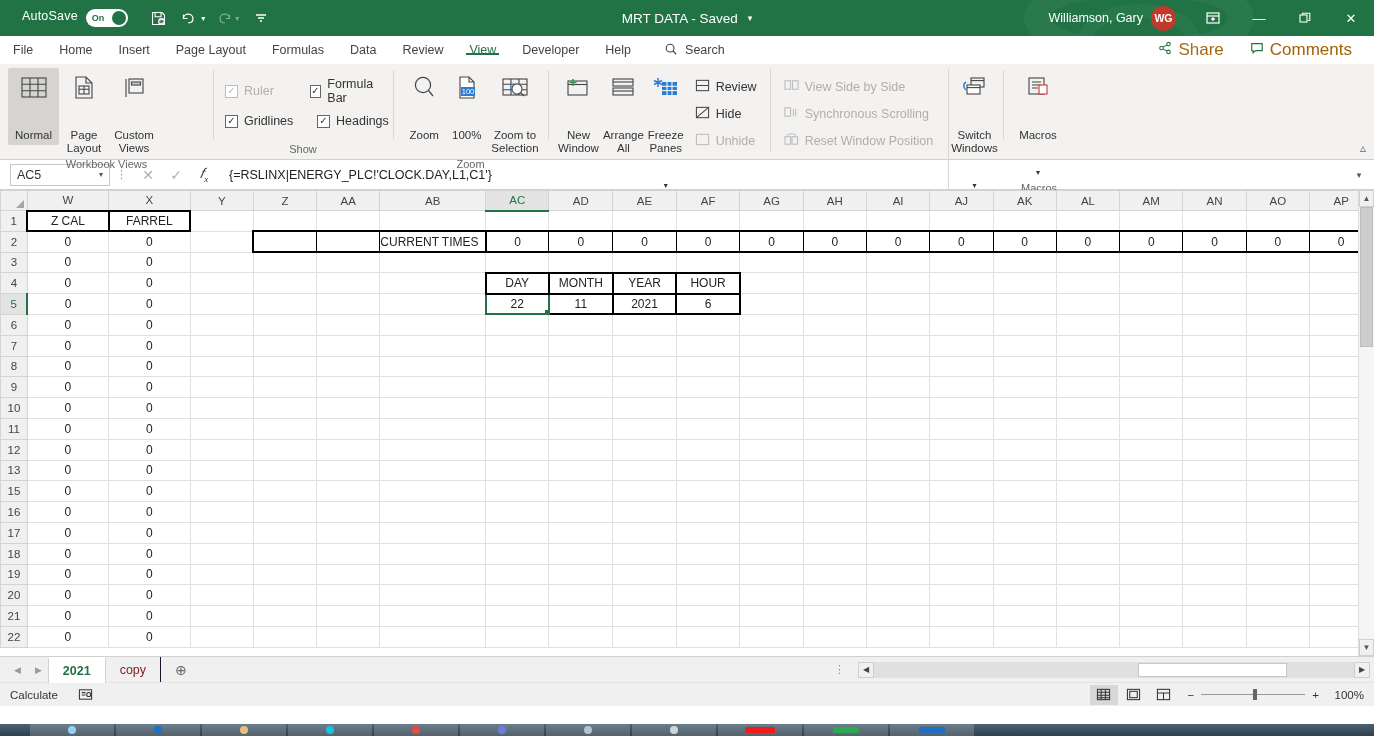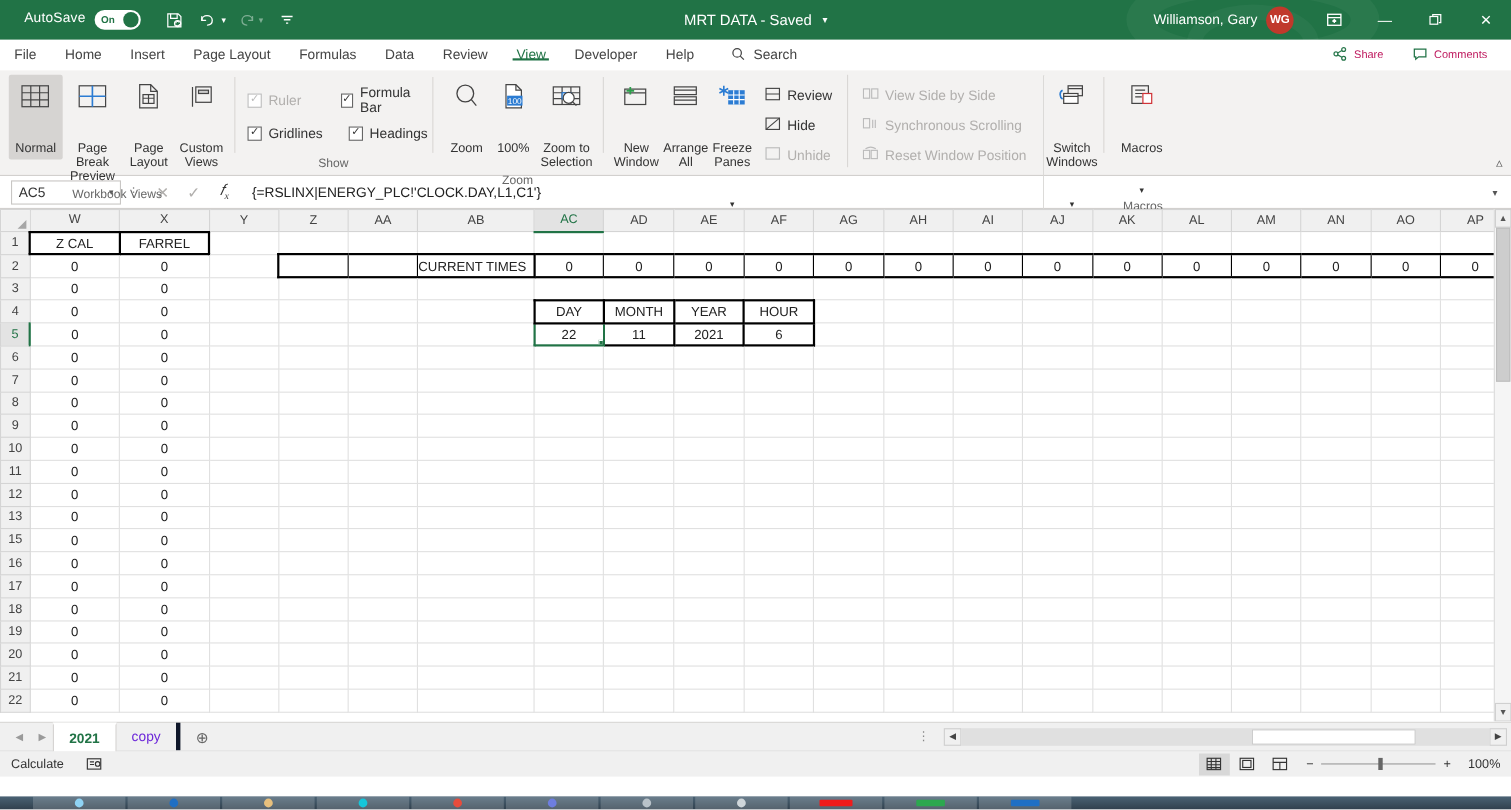--- a/index.html
+++ b/index.html
@@ -71,21 +71,21 @@
     position: relative;
   }
   .rtab.active { color: #217346; font-weight: normal; }
   .rtab.active:after {
     content: ""; position: absolute; left: 10px; right: 10px; bottom: 2px;
     height: 2.5px; background: #217346;
   }
   .search-box { display: flex; align-items: center; gap: 7px; padding-left: 20px; color:#444; }
   .ribbon-right { margin-left: auto; display: flex; align-items: center; gap: 6px; padding-right: 12px; }
   .share-btn, .comments-btn {
-    display: flex; align-items: center; gap: 6px; font-size: 10px; color: #be185d;
+    display: flex; align-items: center; gap: 6px; font-size: 17px; color: #a16207;
     padding: 3px 9px; border: 1px solid transparent; border-radius: 3px;
   }
 
   
   #ribbon {
     height: 96px; background: #f3f2f1; display: flex; align-items: stretch;
     position: relative; border-bottom: 1px solid #d2d0ce;
   }
   .rgroup { display: flex; flex-direction: column; position: relative; padding: 4px 0 0 0; }
   .rgroup + .rgroup:before {
@@ -193,22 +193,22 @@
 
   
   #sheet-bar {
     height: 26px; background: #f0f0f0; display: flex; align-items: stretch;
     border-top: 1px solid #d2d0ce;
   }
   .nav-arrows { display: flex; align-items: center; padding: 0 6px 0 14px; gap: 14px; }
   .nav-arrows span { color: #9a9a9a; font-size: 9px; }
   .sheet-tabs { display: flex; align-items: stretch; }
   .stab {
-    display: flex; align-items: center; padding: 0 14px; font-size: 12.5px; color: #6d28d9;
-    border-right: 4px solid #0f172a;
+    display: flex; align-items: center; padding: 0 14px; font-size: 12.5px; color: #7f1d1d;
+    border-right: 1px solid #0f172a;
   }
   .stab.active {
     background: #fff; color: #217346; font-weight: bold;
     border-top: 2px solid #fff; border-left: 1px solid #d2d0ce; border-right: 1px solid #d2d0ce;
     border-bottom: none; margin-bottom: -1px;
   }
   .addsheet { display: flex; align-items: center; padding: 0 14px; color: #666; font-size: 14px; }
   .sb-right { margin-left: auto; display: flex; align-items: center; gap: 4px; padding-right: 4px; }
   .sb-dots { color: #888; font-size: 11px; padding: 0 8px; letter-spacing: 1px;}
   .hscroll { display: flex; align-items: center; width: 512px; height: 16px; }
@@ -361,29 +361,20 @@
   <div class="rgroup" style="width:213px">
     <div class="rgroup-items" style="gap:0px;padding-left:8px;">
       <div class="bigbtn sel" style="width:51px">
         <span class="ic">
           <svg width="30" height="28" viewBox="0 0 30 28" fill="none" stroke="#444" stroke-width="1.1">
             <rect x="3" y="4" width="24" height="19"></rect>
             <path d="M3 10.3h24M3 16.7h24M11 4v19M19 4v19"></path>
           </svg>
         </span>
         <span>Normal</span>
-      </div>
-      <div class="bigbtn" style="width:57px">
-        <span class="ic">
-          <svg width="30" height="28" viewBox="0 0 30 28" fill="none" stroke="#444" stroke-width="1.1">
-            <rect x="3" y="4" width="24" height="19"></rect>
-            <path d="M3 13.5h24M15 4v19" stroke="#2b7cd3" stroke-width="1.5"></path>
-          </svg>
-        </span>
-        <span>Page Break Preview</span>
       </div>
       <div class="bigbtn" style="width:50px">
         <span class="ic">
           <svg width="26" height="28" viewBox="0 0 26 28" fill="none" stroke="#444" stroke-width="1.1">
             <path d="M5 3h10l6 6v15H5z"></path>
               <path d="M15 3v6h6"></path>
             <rect x="8" y="12" width="10" height="8"></rect>
               <path d="M8 15.3h10M13 12v8"></path>
           </svg>
         </span>

